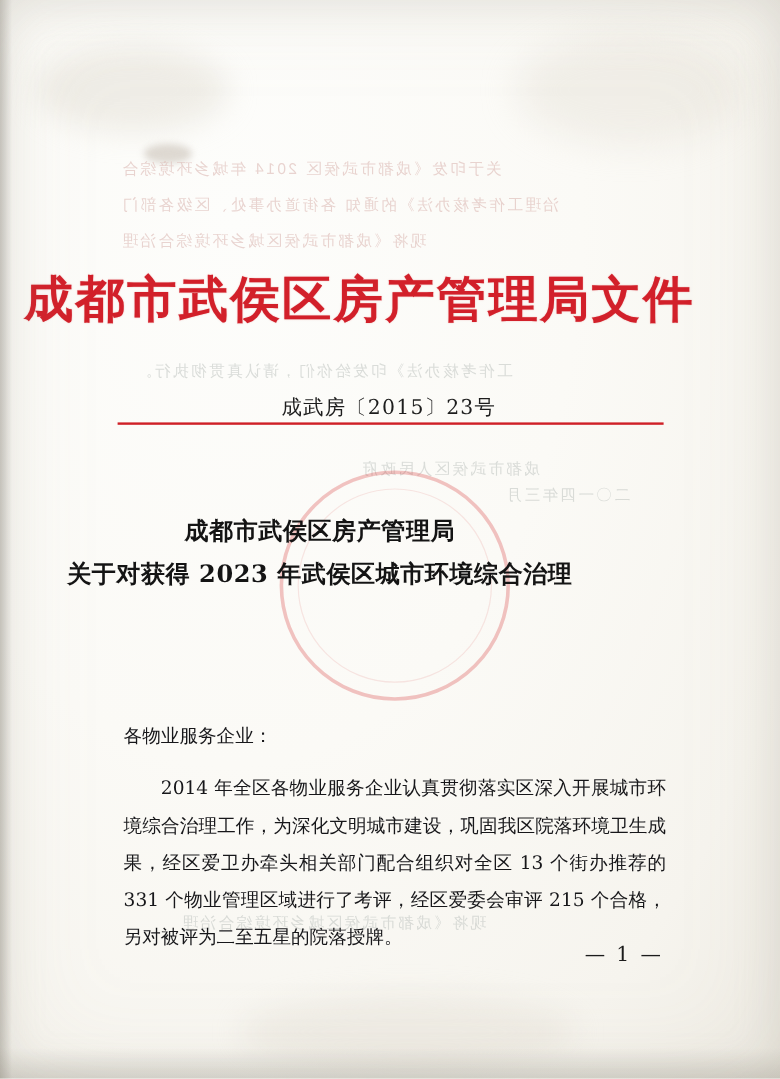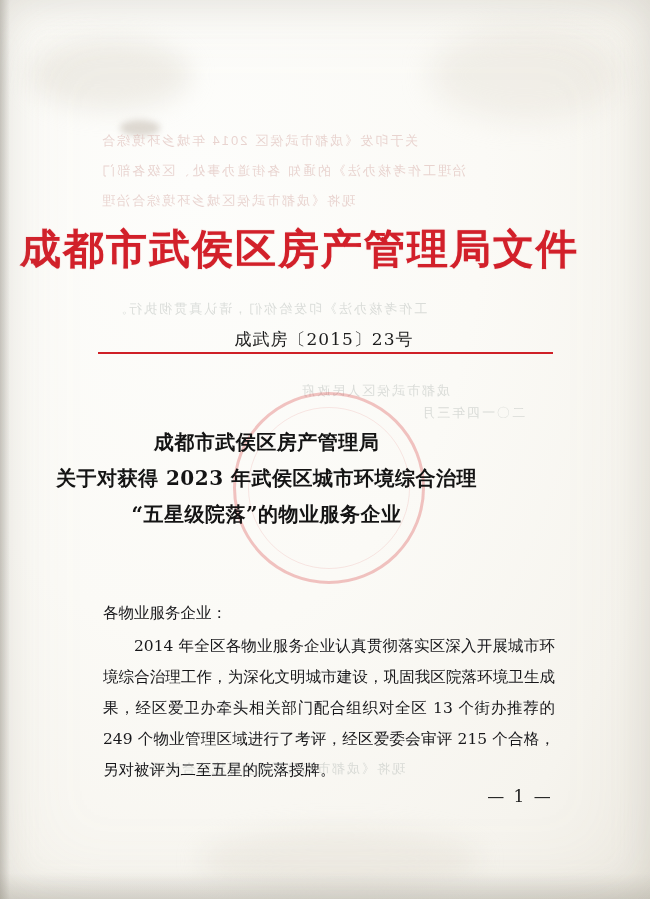--- a/index.html
+++ b/index.html
@@ -107,21 +107,21 @@
     top: 598px;
     left: 103px;
     width: 452px;
     color: #17171a;
     font-family: "DejaVu Serif", serif;
     font-size: 15.5px;
     line-height: 31px;
     text-align: justify;
     text-justify: inter-ideograph;
   }
-  #salutation { margin-bottom: 2px; }
+  #salutation { margin-bottom: 13px; }
   #para1 { text-indent: 2em; }
 
   
   #pagenum {
     position: absolute;
     top: 786px;
     left: 0;
     width: 650px;
     text-align: center;
     color: #1b1b1b;
@@ -200,26 +200,25 @@
 
   <div id="masthead">成都市武侯区房产管理局文件</div>
 
   <div id="docnumber">成武房〔2015〕23号</div>
 
   <div id="redrule"></div>
 
   <div id="heading">
     <div>成都市武侯区房产管理局</div>
     <div>关于对获得 2023 年武侯区城市环境综合治理</div>
-    <div>“五星级院落”的物业服务企业</div>
   </div>
 
   <div id="body">
     <div id="salutation">各物业服务企业：</div>
-    <div id="para1">2014 年全区各物业服务企业认真贯彻落实区深入开展城市环境综合治理工作，为深化文明城市建设，巩固我区院落环境卫生成果，经区爱卫办牵头相关部门配合组织对全区 13 个街办推荐的 249 个物业管理区域进行了考评，经区爱委会审评 215 个合格，另对被评为二至五星的院落授牌。</div>
+    <div id="para1">2014 年全区各物业服务企业认真贯彻落实区深入开展城市环境综合治理工作，为深化文明城市建设，巩固我区院落环境卫生成果，经区爱卫办牵头相关部门配合组织对全区 13 个街办推荐的 331 个物业管理区域进行了考评，经区爱委会审评 215 个合格，另对被评为二至五星的院落授牌。</div>
   </div>
 
   <div id="pagenum"><span>— 1 —</span></div>
 
   <div id="leftband"></div>
   <div id="bottomband"></div>
   <div id="edge"></div>
 </div>
 
 </body></html>

